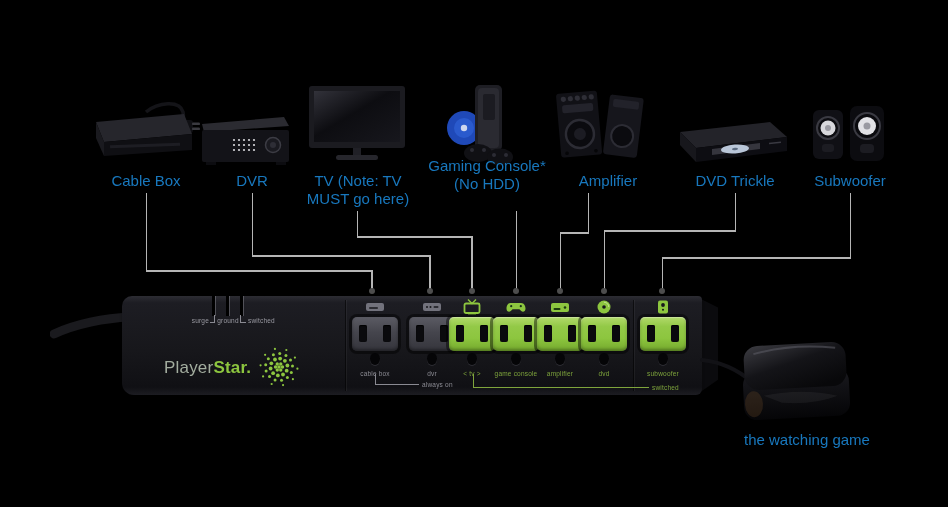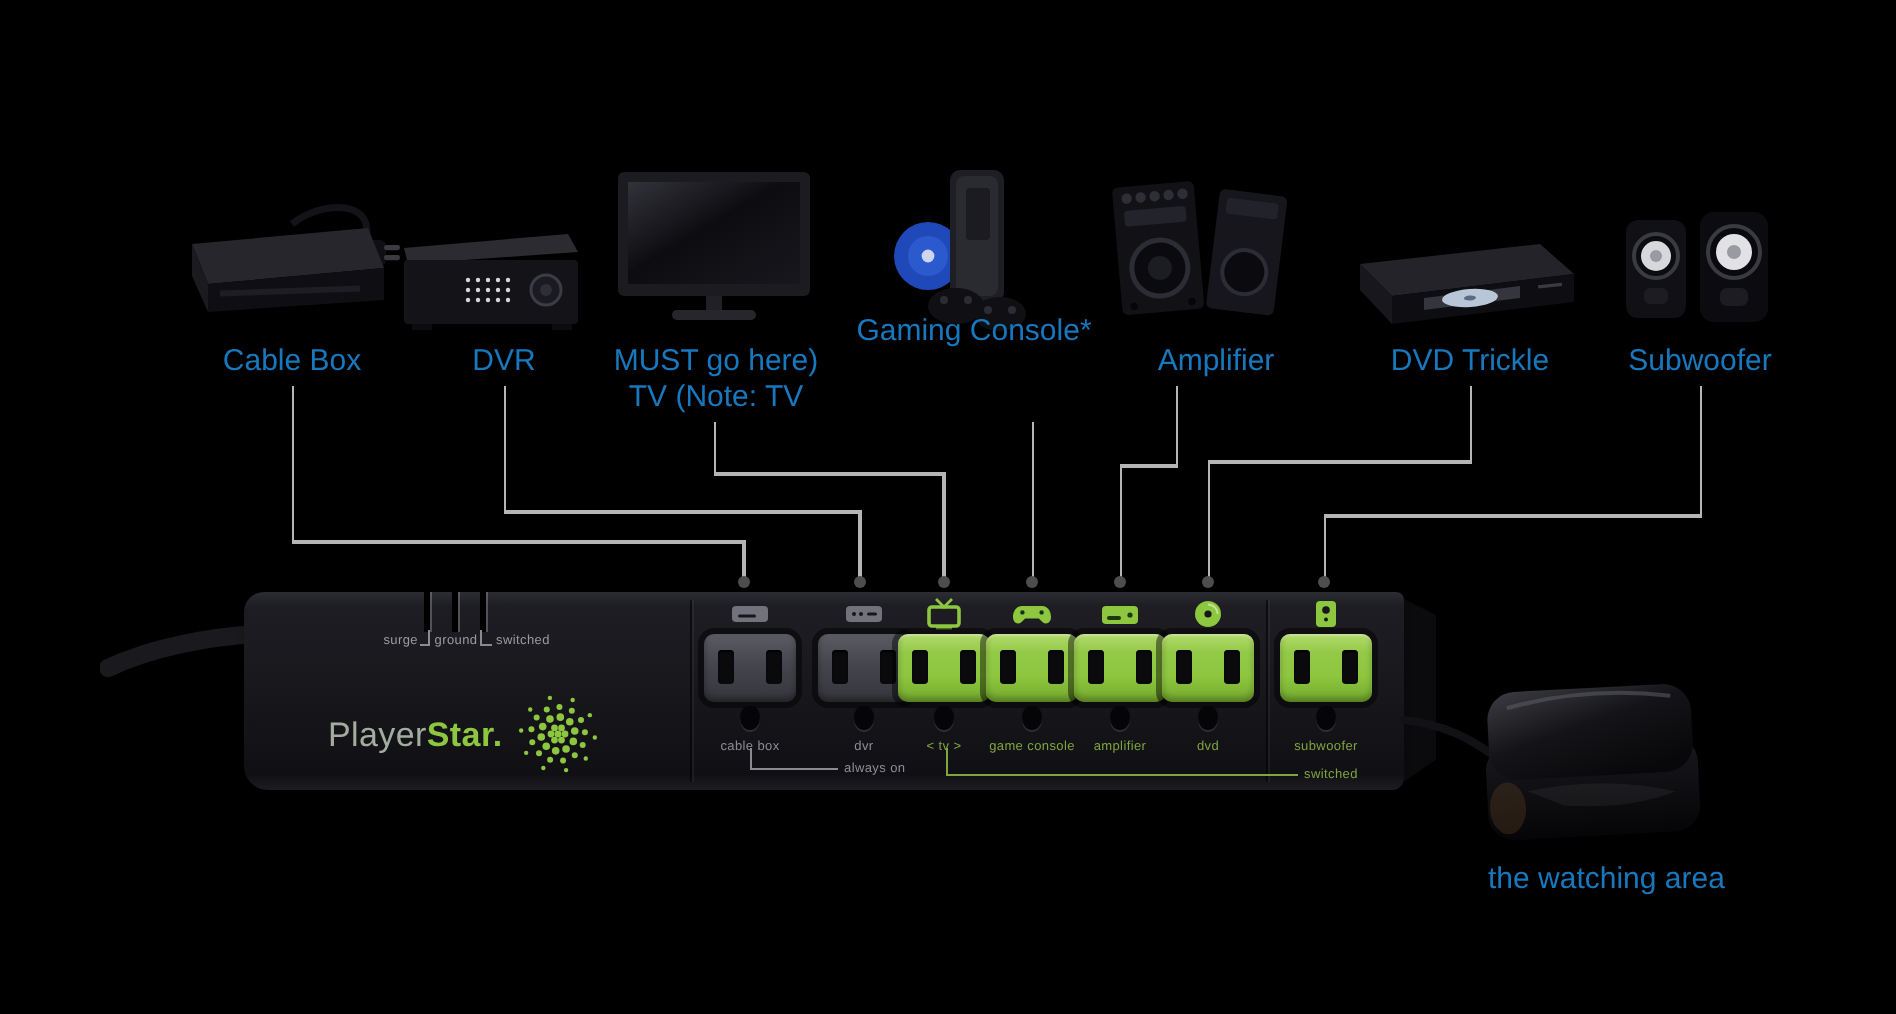--- a/index.html
+++ b/index.html
@@ -175,25 +175,26 @@
 
   <div class="dev-label" style="left:61px;top:172px;">
     <div>Cable Box</div>
     <div></div>
   </div>
   <div class="dev-label" style="left:167px;top:172px;">
     <div>DVR</div>
     <div></div>
   </div>
   <div class="dev-label" style="left:273px;top:172px;">
+    <div>TV (Note: TV</div>
     <div>MUST go here)</div>
-    <div>TV (Note: TV</div>
   </div>
   <div class="dev-label" style="left:402px;top:157px;">
     <div>Gaming Console*</div>
+    <div>(No HDD)</div>
   </div>
   <div class="dev-label" style="left:523px;top:172px;">
     <div>Amplifier</div>
     <div></div>
   </div>
   <div class="dev-label" style="left:650px;top:172px;">
     <div>DVD Trickle</div>
     <div></div>
   </div>
   <div class="dev-label" style="left:765px;top:172px;">
@@ -441,16 +442,16 @@
     <g transform="rotate(-3 62 48)">
       <rect x="10" y="34" width="106" height="48" rx="13" fill="url(#sensFront)"></rect>
       <ellipse cx="20" cy="66" rx="9" ry="13" fill="#6a4a28" opacity="0.30"></ellipse>
       <rect x="12" y="8" width="102" height="44" rx="14" fill="url(#sensTop)"></rect>
       <path d="M22 16 Q62 7 104 14" stroke="#5c5c66" stroke-width="2" fill="none" opacity="0.55"></path>
       <path d="M30 58 Q70 52 104 62 Q80 70 48 66 Z" fill="#ffffff" opacity="0.05"></path>
     </g>
   </svg>
 
   <div class="caption">
-    <div>the watching area</div>
+    <div>the watching game</div>
   </div>
 
 </div>
 
 </body></html>

